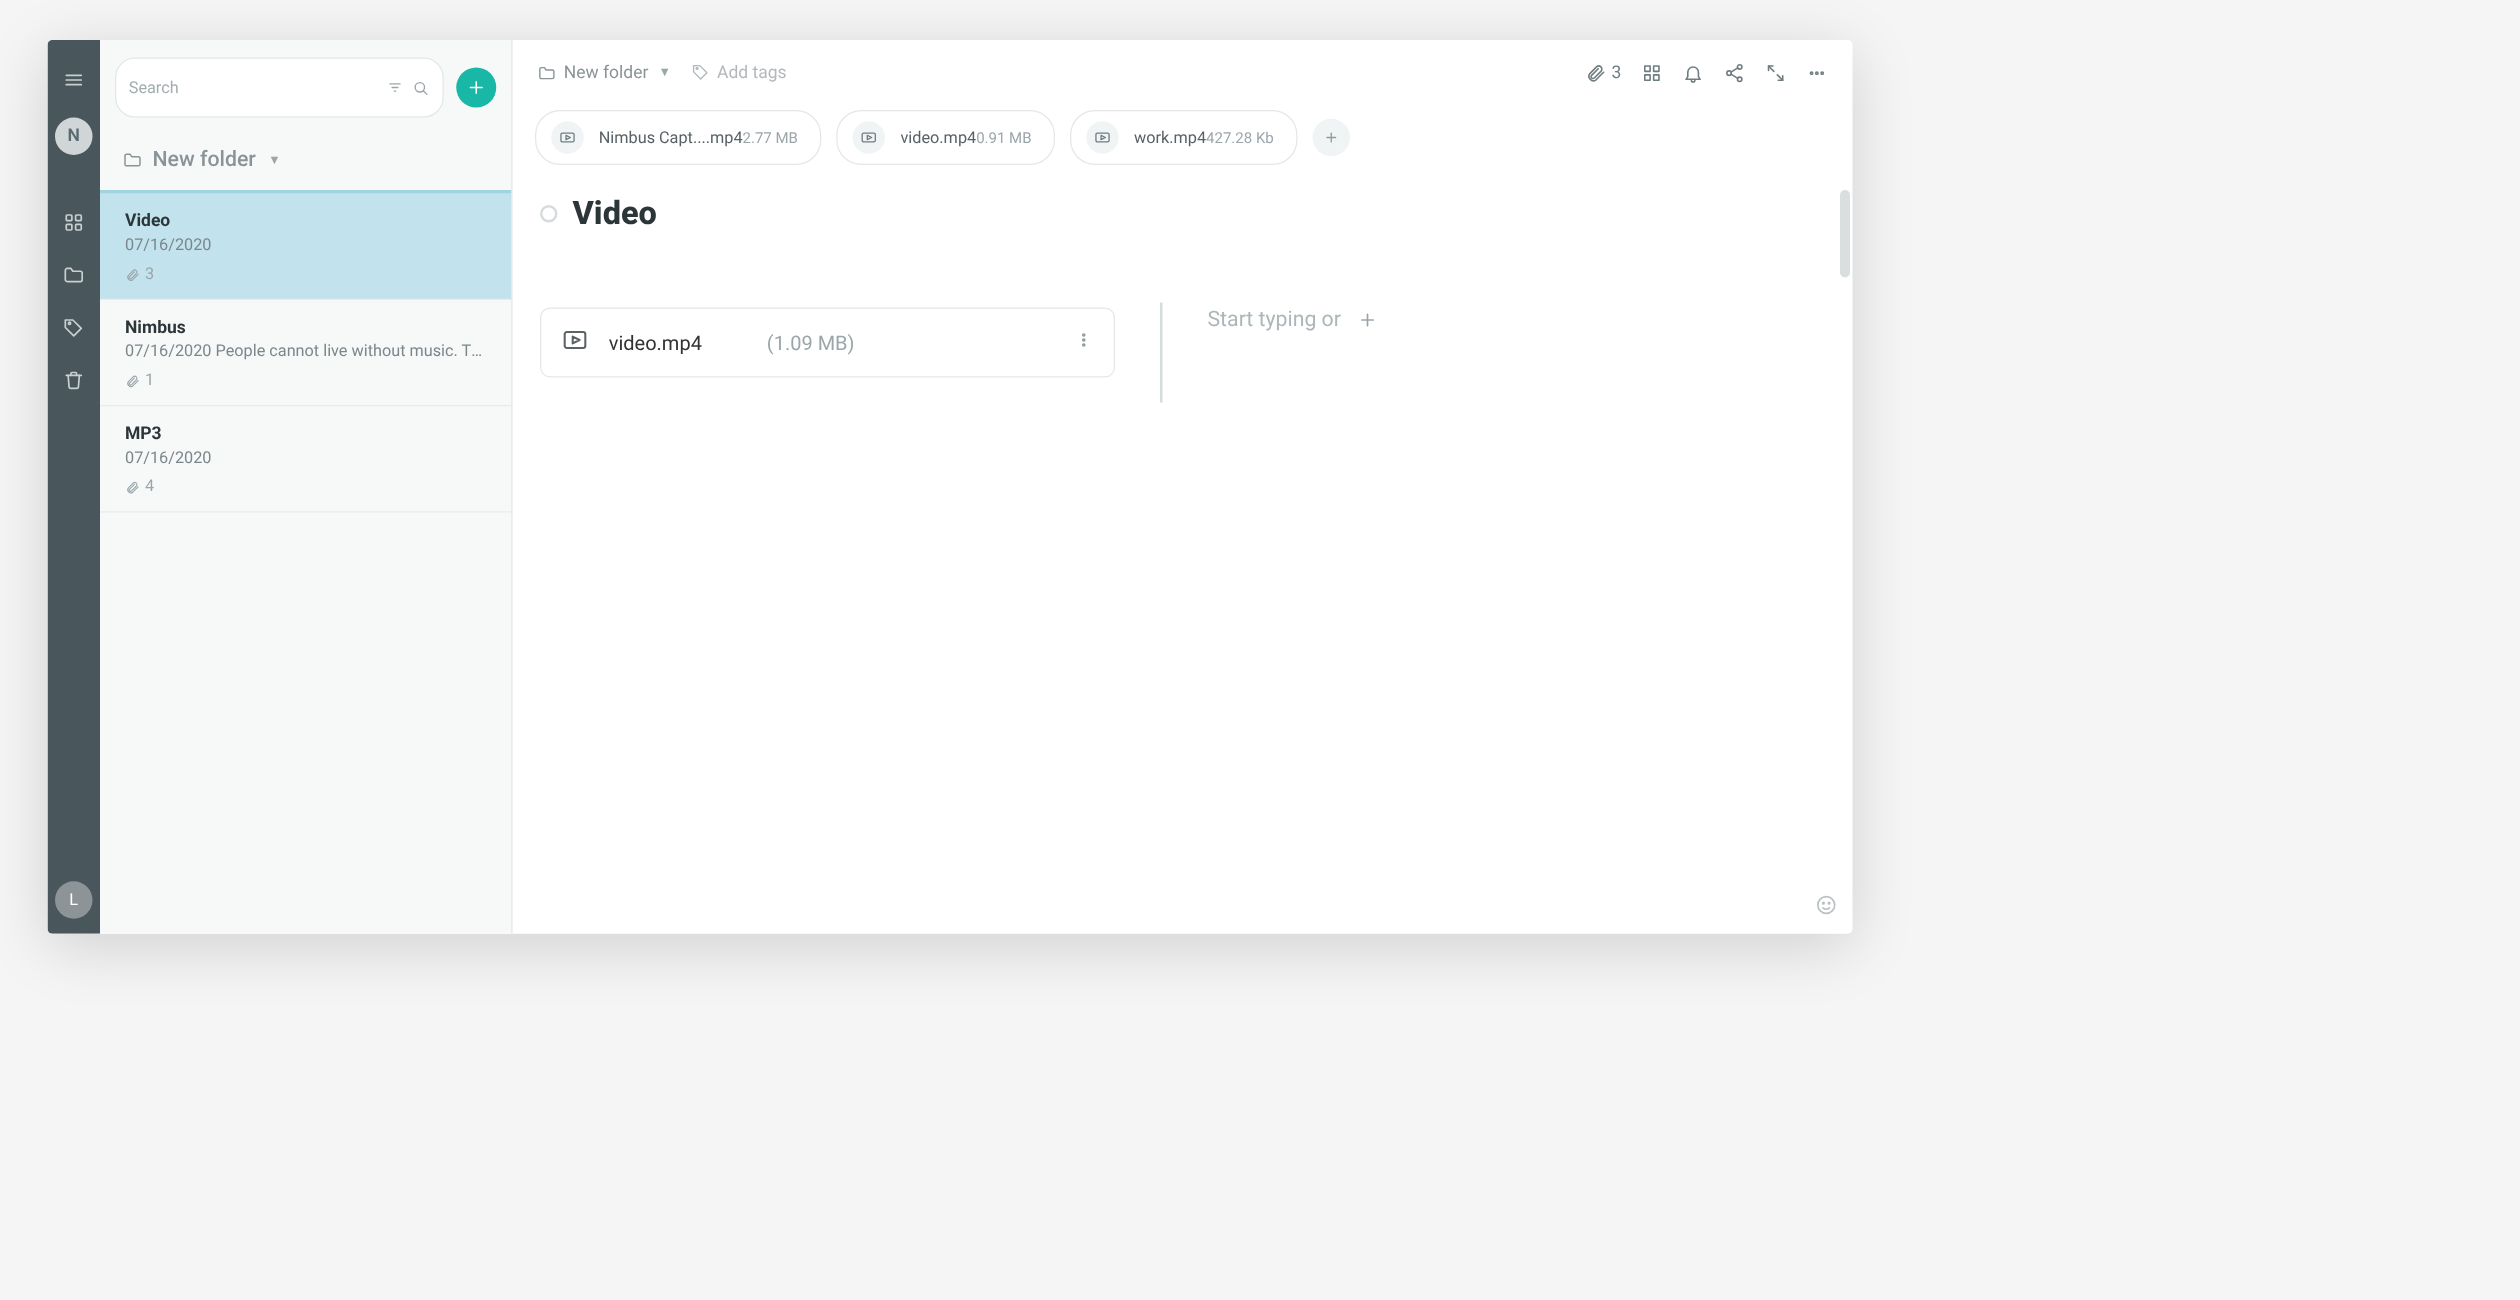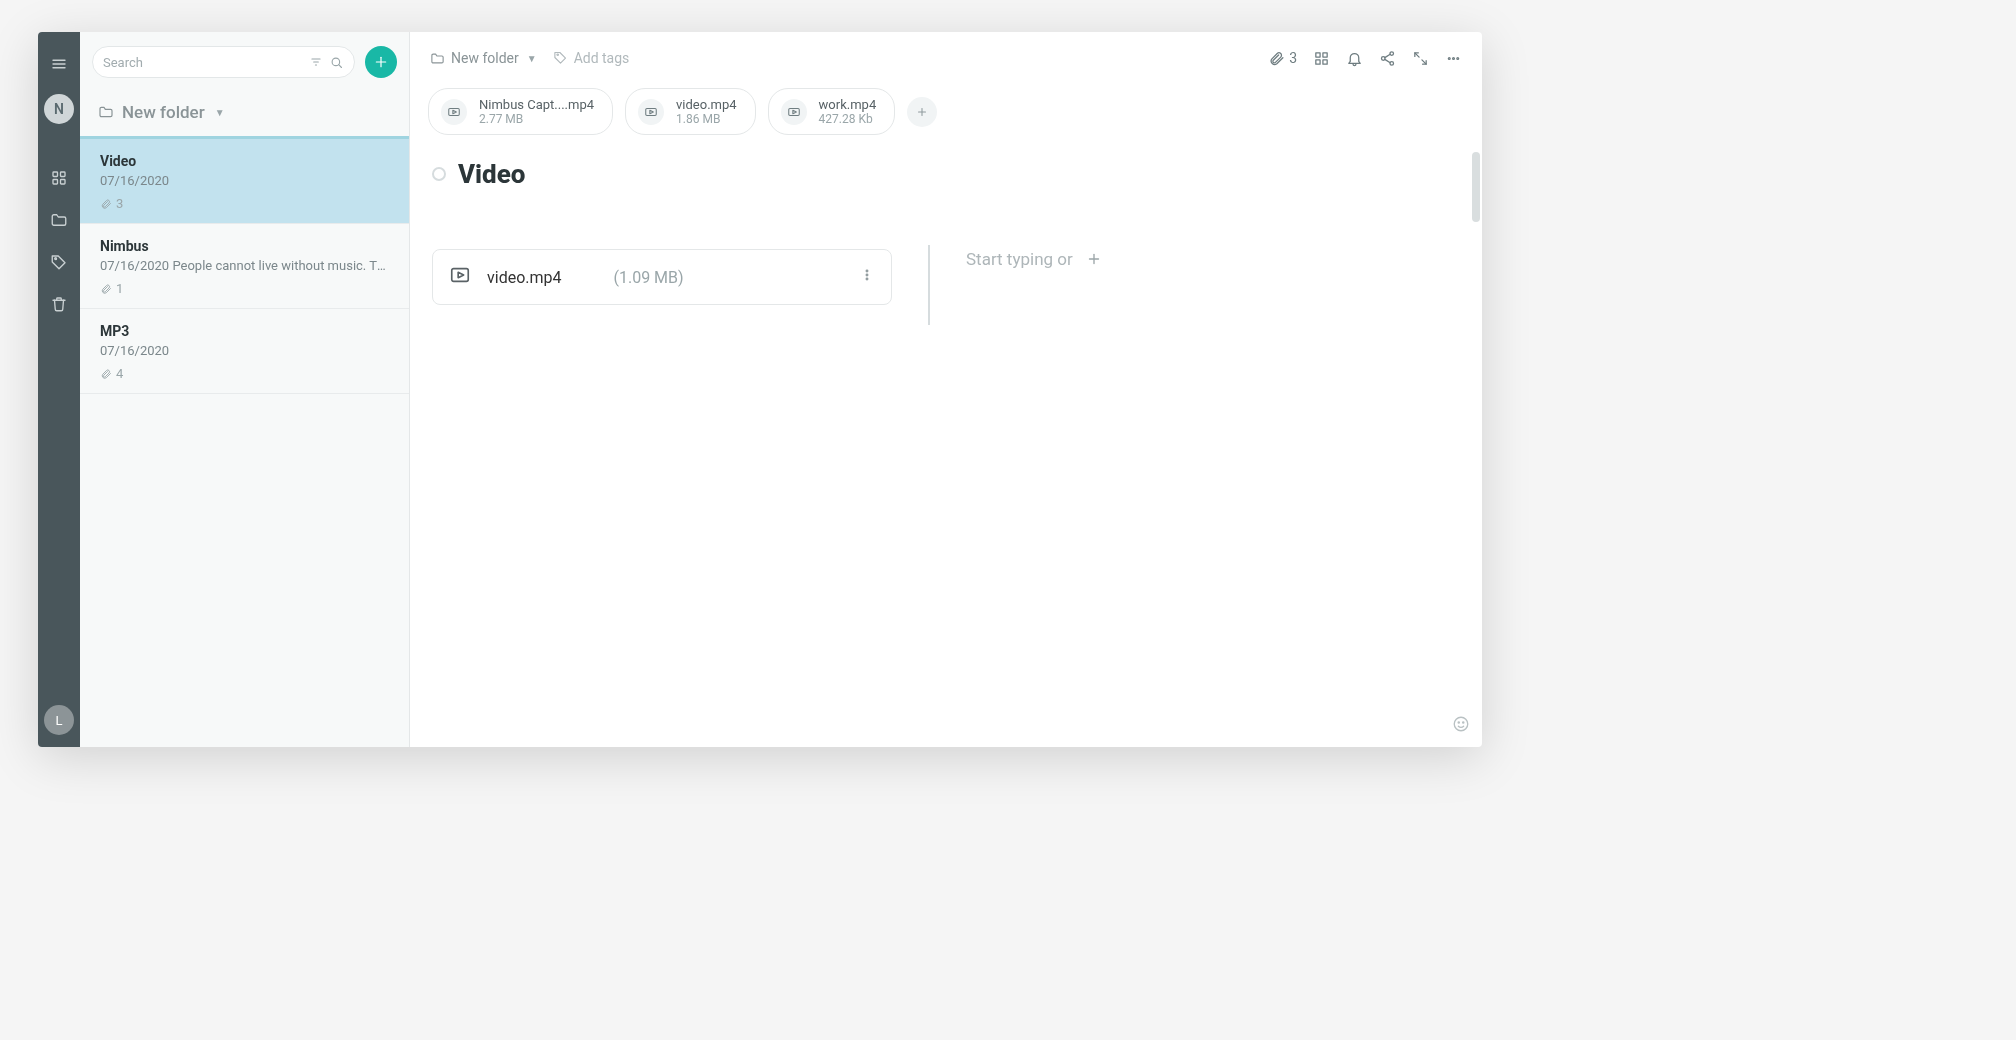--- a/index.html
+++ b/index.html
@@ -9,21 +9,21 @@
 
 .rail { width: 42px; background: #49565b; display: flex; flex-direction: column; align-items: center; padding-top: 14px; gap: 0; position: relative; }
 .rail-btn { width: 36px; height: 36px; display: flex; align-items: center; justify-content: center; cursor: pointer; color: #c9d0d2; margin-bottom: 6px; }
 .rail-btn svg { width: 18px; height: 18px; }
 .avatar { width: 30px; height: 30px; border-radius: 50%; background: #d0d6d8; color: #5a6a6f; font-size: 14px; font-weight: 600; display: flex; align-items: center; justify-content: center; margin: 6px 0 36px; }
 .avatar-bottom { position: absolute; bottom: 12px; width: 30px; height: 30px; border-radius: 50%; background: #8c9497; color: #fff; font-size: 13px; display: flex; align-items: center; justify-content: center; }
 
 
 .sidebar { width: 330px; background: #f7f9f9; border-right: 1px solid #e4e7e8; display: flex; flex-direction: column; }
 .sb-top { display: flex; align-items: center; padding: 14px 12px; gap: 10px; }
-.search-wrap { flex: 1; height: 32px; border: 1px solid #e3e7e8; border-radius: 16px; display: flex; align-items: center; padding: 0 10px; background: #fff; gap: 6px; }
+.search-wrap { flex: 1; height: 48px; border: 1px solid #e3e7e8; border-radius: 16px; display: flex; align-items: center; padding: 0 10px; background: #fff; gap: 6px; }
 .search-wrap input { border: none; outline: none; flex: 1; font-size: 13px; color: #5a6266; background: transparent; }
 .search-wrap input::placeholder { color: #a2acaf; }
 .search-icn { color: #9aa6a9; display: flex; }
 .add-btn { width: 32px; height: 32px; border-radius: 50%; background: #19b8a6; display: flex; align-items: center; justify-content: center; color: #fff; cursor: pointer; }
 .add-btn svg { width: 16px; height: 16px; }
 
 .folder-head { padding: 10px 18px 14px; display: flex; align-items: center; gap: 8px; color: #8a9497; cursor: pointer; border-bottom: 3px solid #9fd4e0; }
 .folder-head .lbl { font-size: 17px; font-weight: 500; color: #8a9497; }
 .folder-head svg { width: 16px; height: 16px; }
 .caret { font-size: 10px; color: #9aa6a9; margin-left: 2px; }
@@ -44,21 +44,21 @@
 .tags { margin-left: 16px; display: flex; align-items: flex-start; gap: 6px; color: #b1b9bc; font-size: 14px; cursor: pointer; }
 .tags svg { width: 15px; height: 15px; }
 .top-actions { margin-left: auto; display: flex; align-items: center; gap: 16px; color: #6f7d81; }
 .top-act { display: flex; align-items: center; gap: 4px; cursor: pointer; font-size: 14px; }
 .top-act svg { width: 17px; height: 17px; }
 
 .attach-row { padding: 4px 18px 14px; display: flex; gap: 12px; align-items: center; }
 .attach-chip { border: 1px solid #e4e7e8; border-radius: 20px; padding: 8px 18px 8px 12px; display: flex; align-items: center; gap: 12px; cursor: pointer; }
 .chip-icon { width: 26px; height: 26px; border-radius: 50%; background: #f1f4f5; display: flex; align-items: center; justify-content: center; color: #6f7d81; }
 .chip-icon svg { width: 14px; height: 14px; }
-.chip-text { display: flex; flex-direction: column; }
+.chip-text { display: flex; }
 .chip-name { font-size: 13px; color: #586266; }
 .chip-size { font-size: 12px; color: #9aa6a9; }
 .attach-add { width: 30px; height: 30px; border-radius: 50%; background: #f1f4f5; display: flex; align-items: center; justify-content: center; color: #8f9a9d; cursor: pointer; }
 
 .content-scroll { flex: 1; overflow: auto; position: relative; padding: 10px 0 0 22px; }
 .title-row { display: flex; align-items: center; gap: 12px; }
 .title-circle { width: 14px; height: 14px; border-radius: 50%; border: 2px solid #d6dcde; }
 .page-title { font-size: 26px; font-weight: 800; color: #2c3639; }
 
 .editor-cols { display: flex; margin-top: 60px; gap: 36px; padding-right: 40px; align-items: flex-start; }
@@ -266,21 +266,21 @@
       </div>
       <div class="attach-chip">
         <div class="chip-icon">
             <svg viewBox="0 0 24 24">
               <rect x="3" y="6" width="18" height="12" rx="2"></rect>
               <polygon points="10 9 16 12 10 15"></polygon>
             </svg>
           </div>
         <div class="chip-text">
             <span class="chip-name">video.mp4</span>
-            <span class="chip-size">1.86 MB</span>
+            <span class="chip-size">0.91 MB</span>
           </div>
       </div>
       <div class="attach-chip">
         <div class="chip-icon">
             <svg viewBox="0 0 24 24">
               <rect x="3" y="6" width="18" height="12" rx="2"></rect>
               <polygon points="10 9 16 12 10 15"></polygon>
             </svg>
           </div>
         <div class="chip-text">

